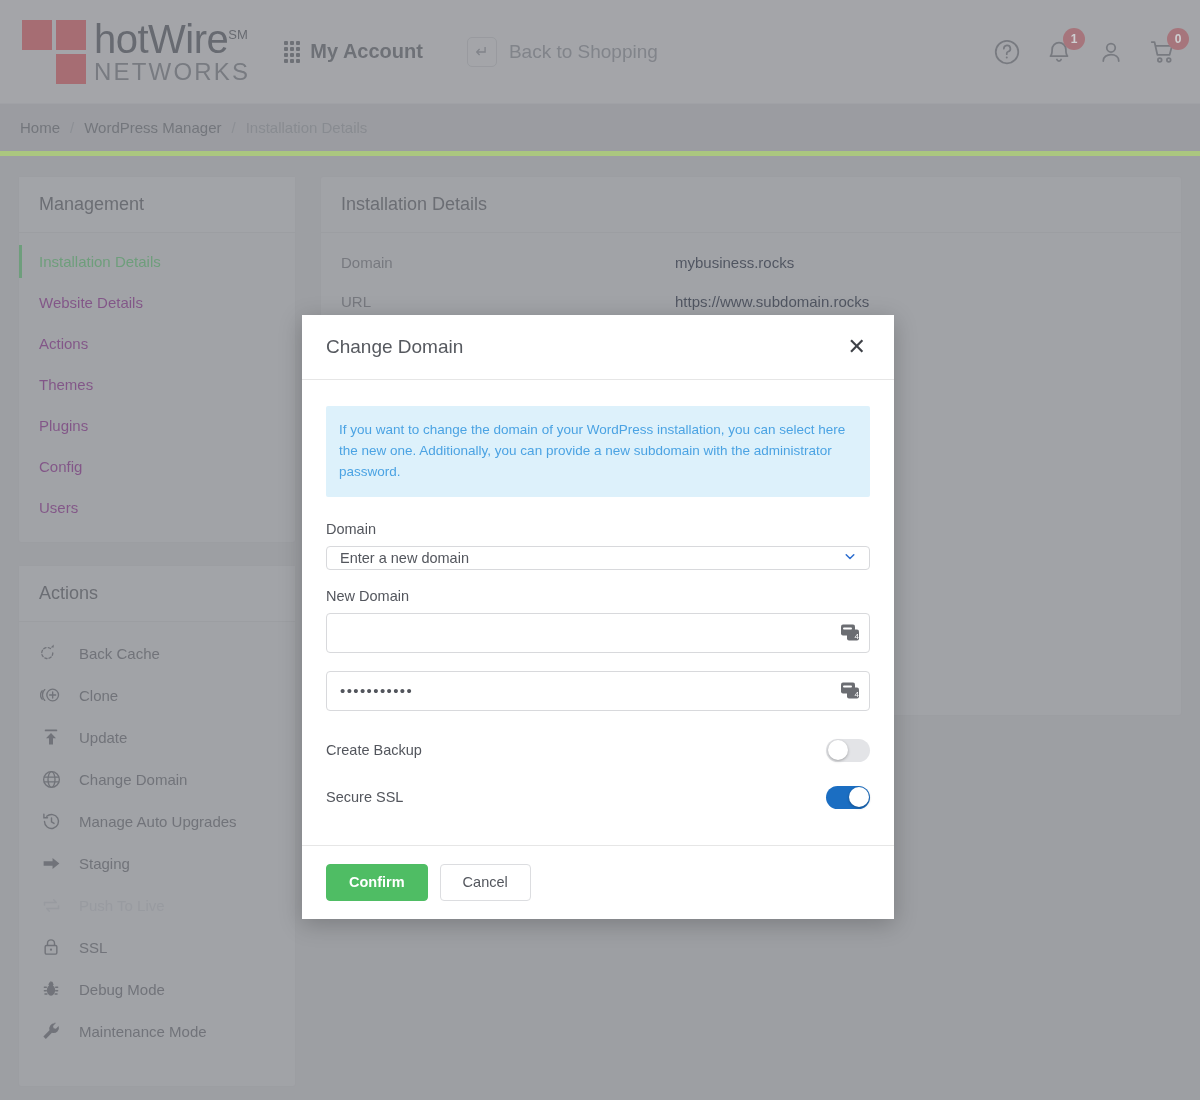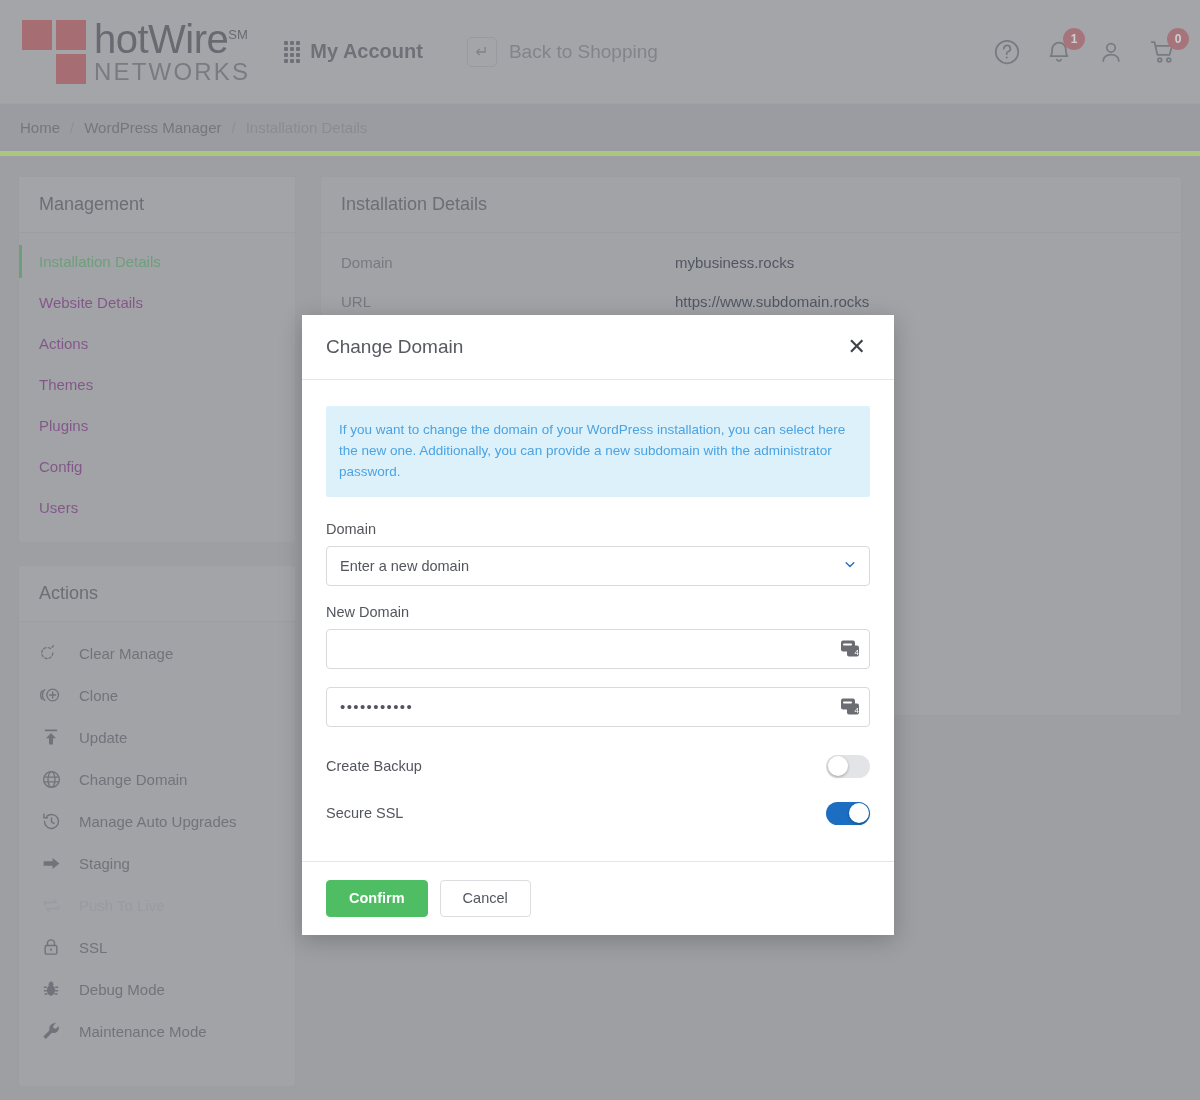--- a/index.html
+++ b/index.html
@@ -159,21 +159,21 @@
     background: #ddf1fb; color: #4ba3e3;
     padding: 14px 13px; font-size: 13.5px; line-height: 1.55;
     border-radius: 2px; margin-bottom: 24px;
   }
   .fld { margin-bottom: 18px; }
   .fld label {
     display: block; font-size: 14.5px; color: #53565d; margin-bottom: 9px;
   }
   .control {
     position: relative;
-    height: 40px; border: 1px solid #d8d9dc; border-radius: 4px;
+    height: 24px; border: 1px solid #d8d9dc; border-radius: 4px;
     background: #fff; display: flex; align-items: center;
     padding: 0 34px 0 13px; font-size: 14.5px; color: #53565d;
   }
   .control.sel { color: #53565d; }
   .chev {
     position: absolute; right: 12px; top: 50%; transform: translateY(-50%);
     color: #2f6fd0;
   }
   .pw-badge {
     position: absolute; right: 9px; top: 50%; transform: translateY(-50%);
@@ -335,21 +335,21 @@
 
           <div class="action">
             <span class="aic">
               <svg width="20" height="20" viewBox="0 0 24 24" fill="none" stroke="#4f525a" stroke-width="1.9" stroke-linecap="round" stroke-dasharray="3.4 3">
                   <path d="M20 12a8 8 0 1 1-2.4-5.7"></path>
                 </svg>
               <svg width="9" height="9" viewBox="0 0 10 10" style="position:relative;left:-9px;top:-6px">
                   <path d="M9 1v4H5z" fill="#4f525a"></path>
                 </svg>
             </span>
-            <span>Clear Manage</span>
+            <span>Back Cache</span>
           </div>
 
           <div class="action">
             <span class="aic">
               <svg width="22" height="20" viewBox="0 0 26 24" fill="none" stroke="#4f525a" stroke-width="1.6">
                 <circle cx="15" cy="12" r="7"></circle>
                   <path d="M15 8.4v7.2M11.4 12h7.2" stroke-linecap="round"></path>
                 <path d="M5.5 5.5A9 9 0 0 0 5.5 18.5" stroke-linecap="round"></path>
                 <path d="M2.5 7A7 7 0 0 0 2.5 17" stroke-linecap="round"></path>
               </svg>

